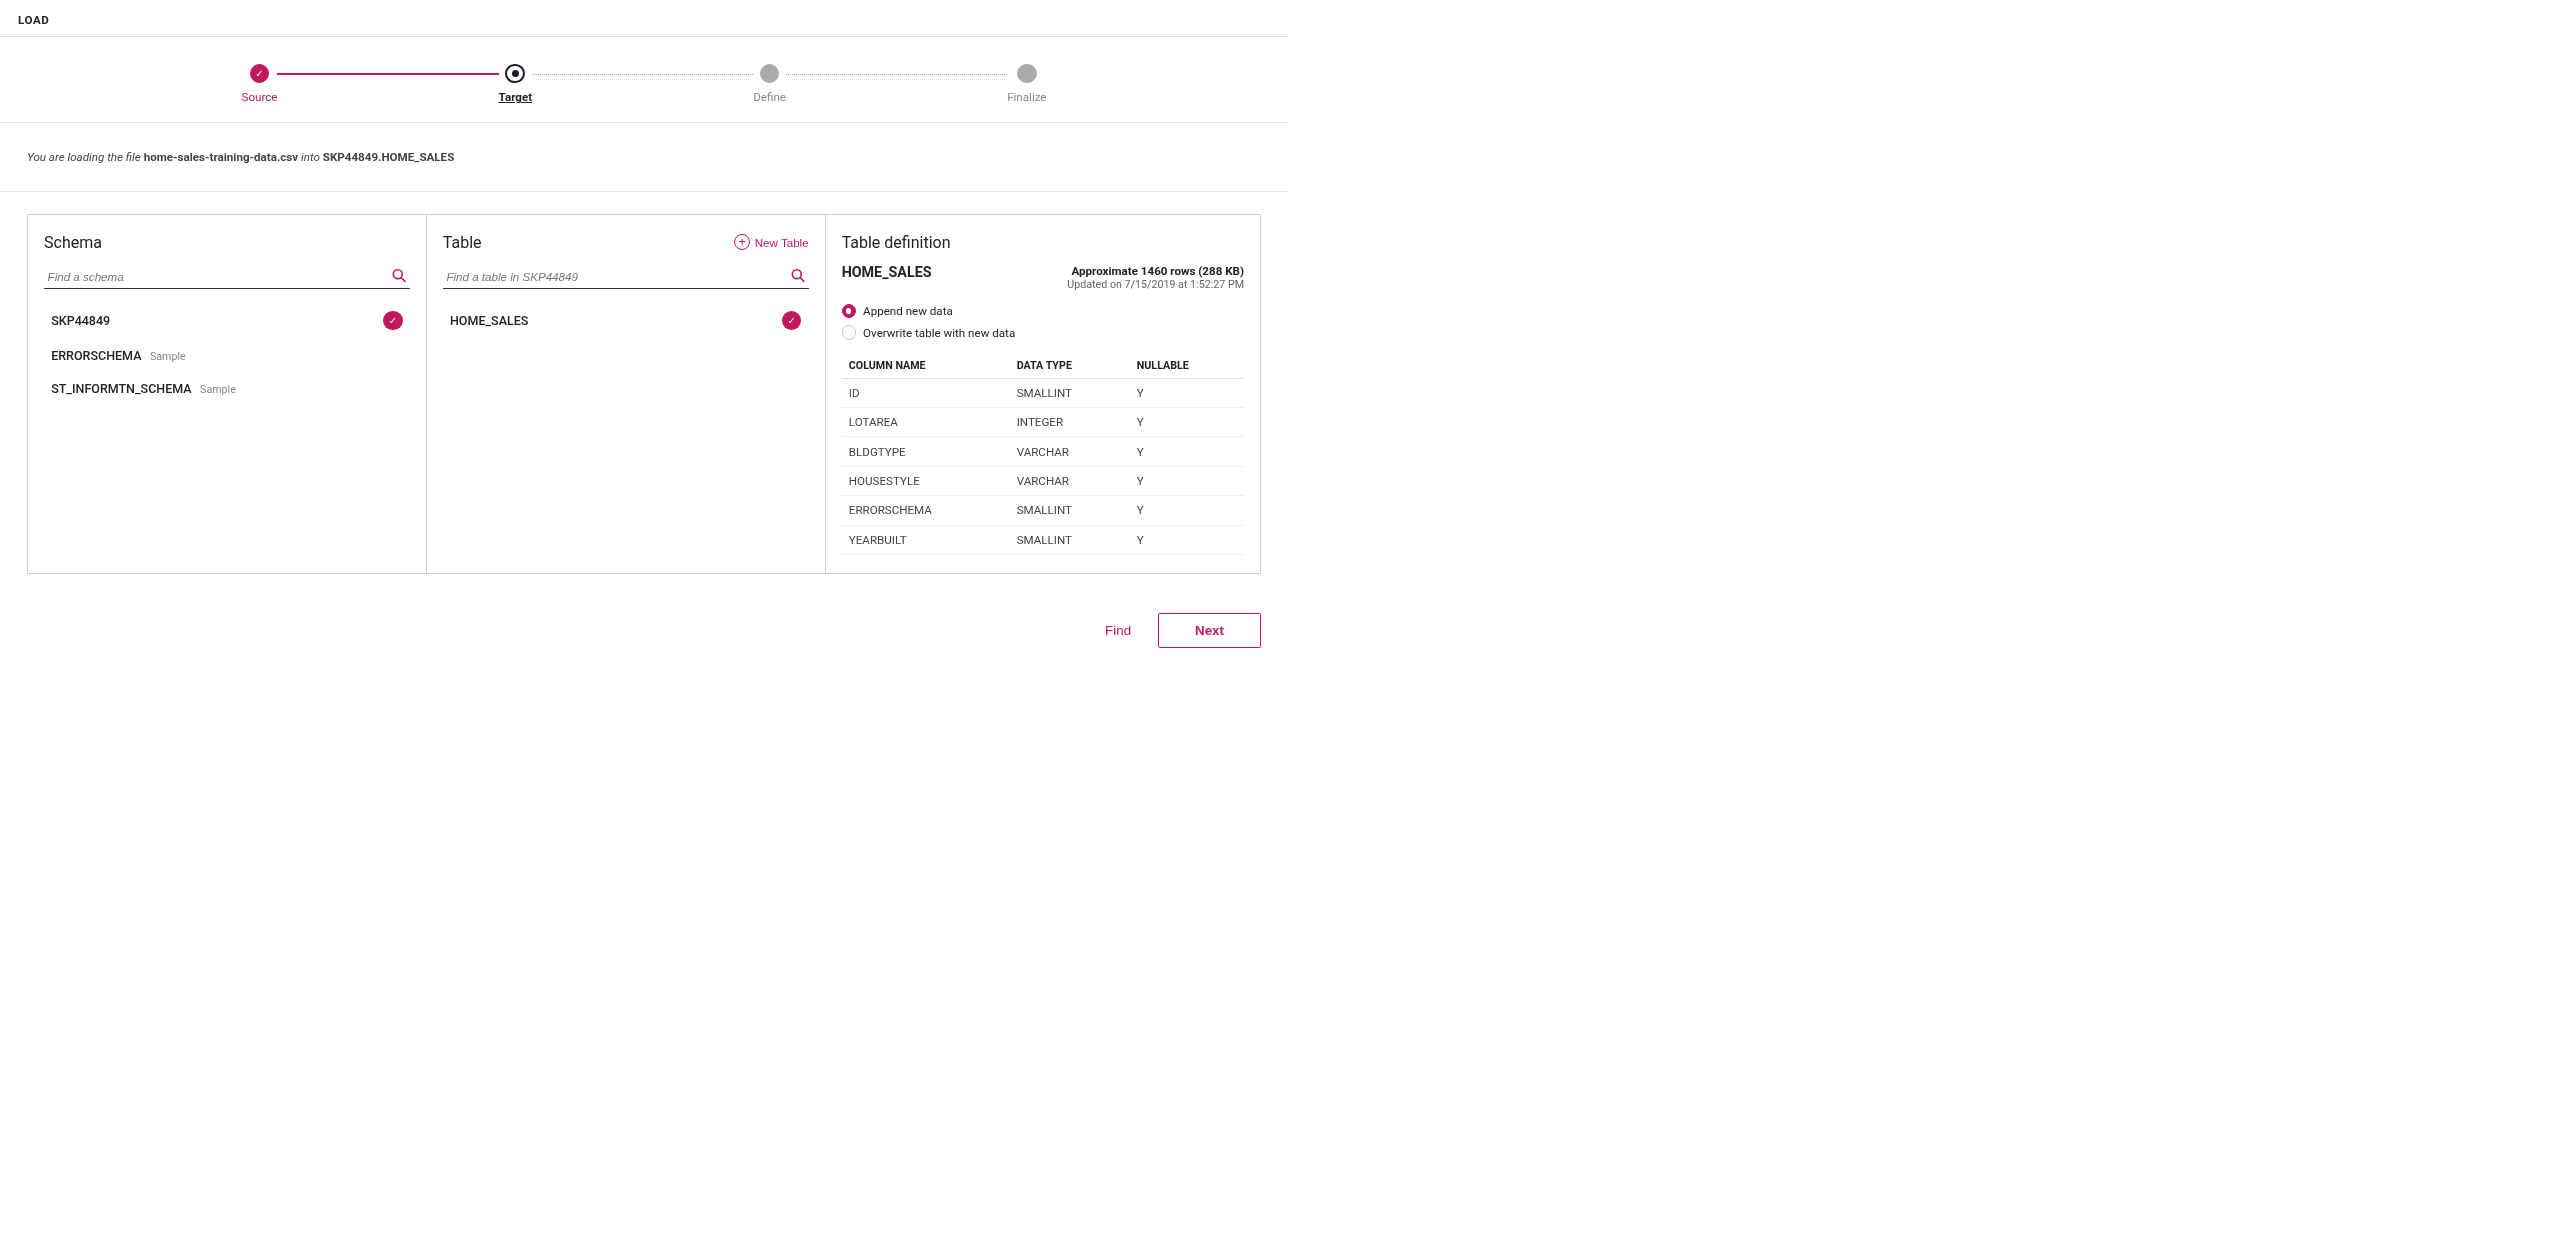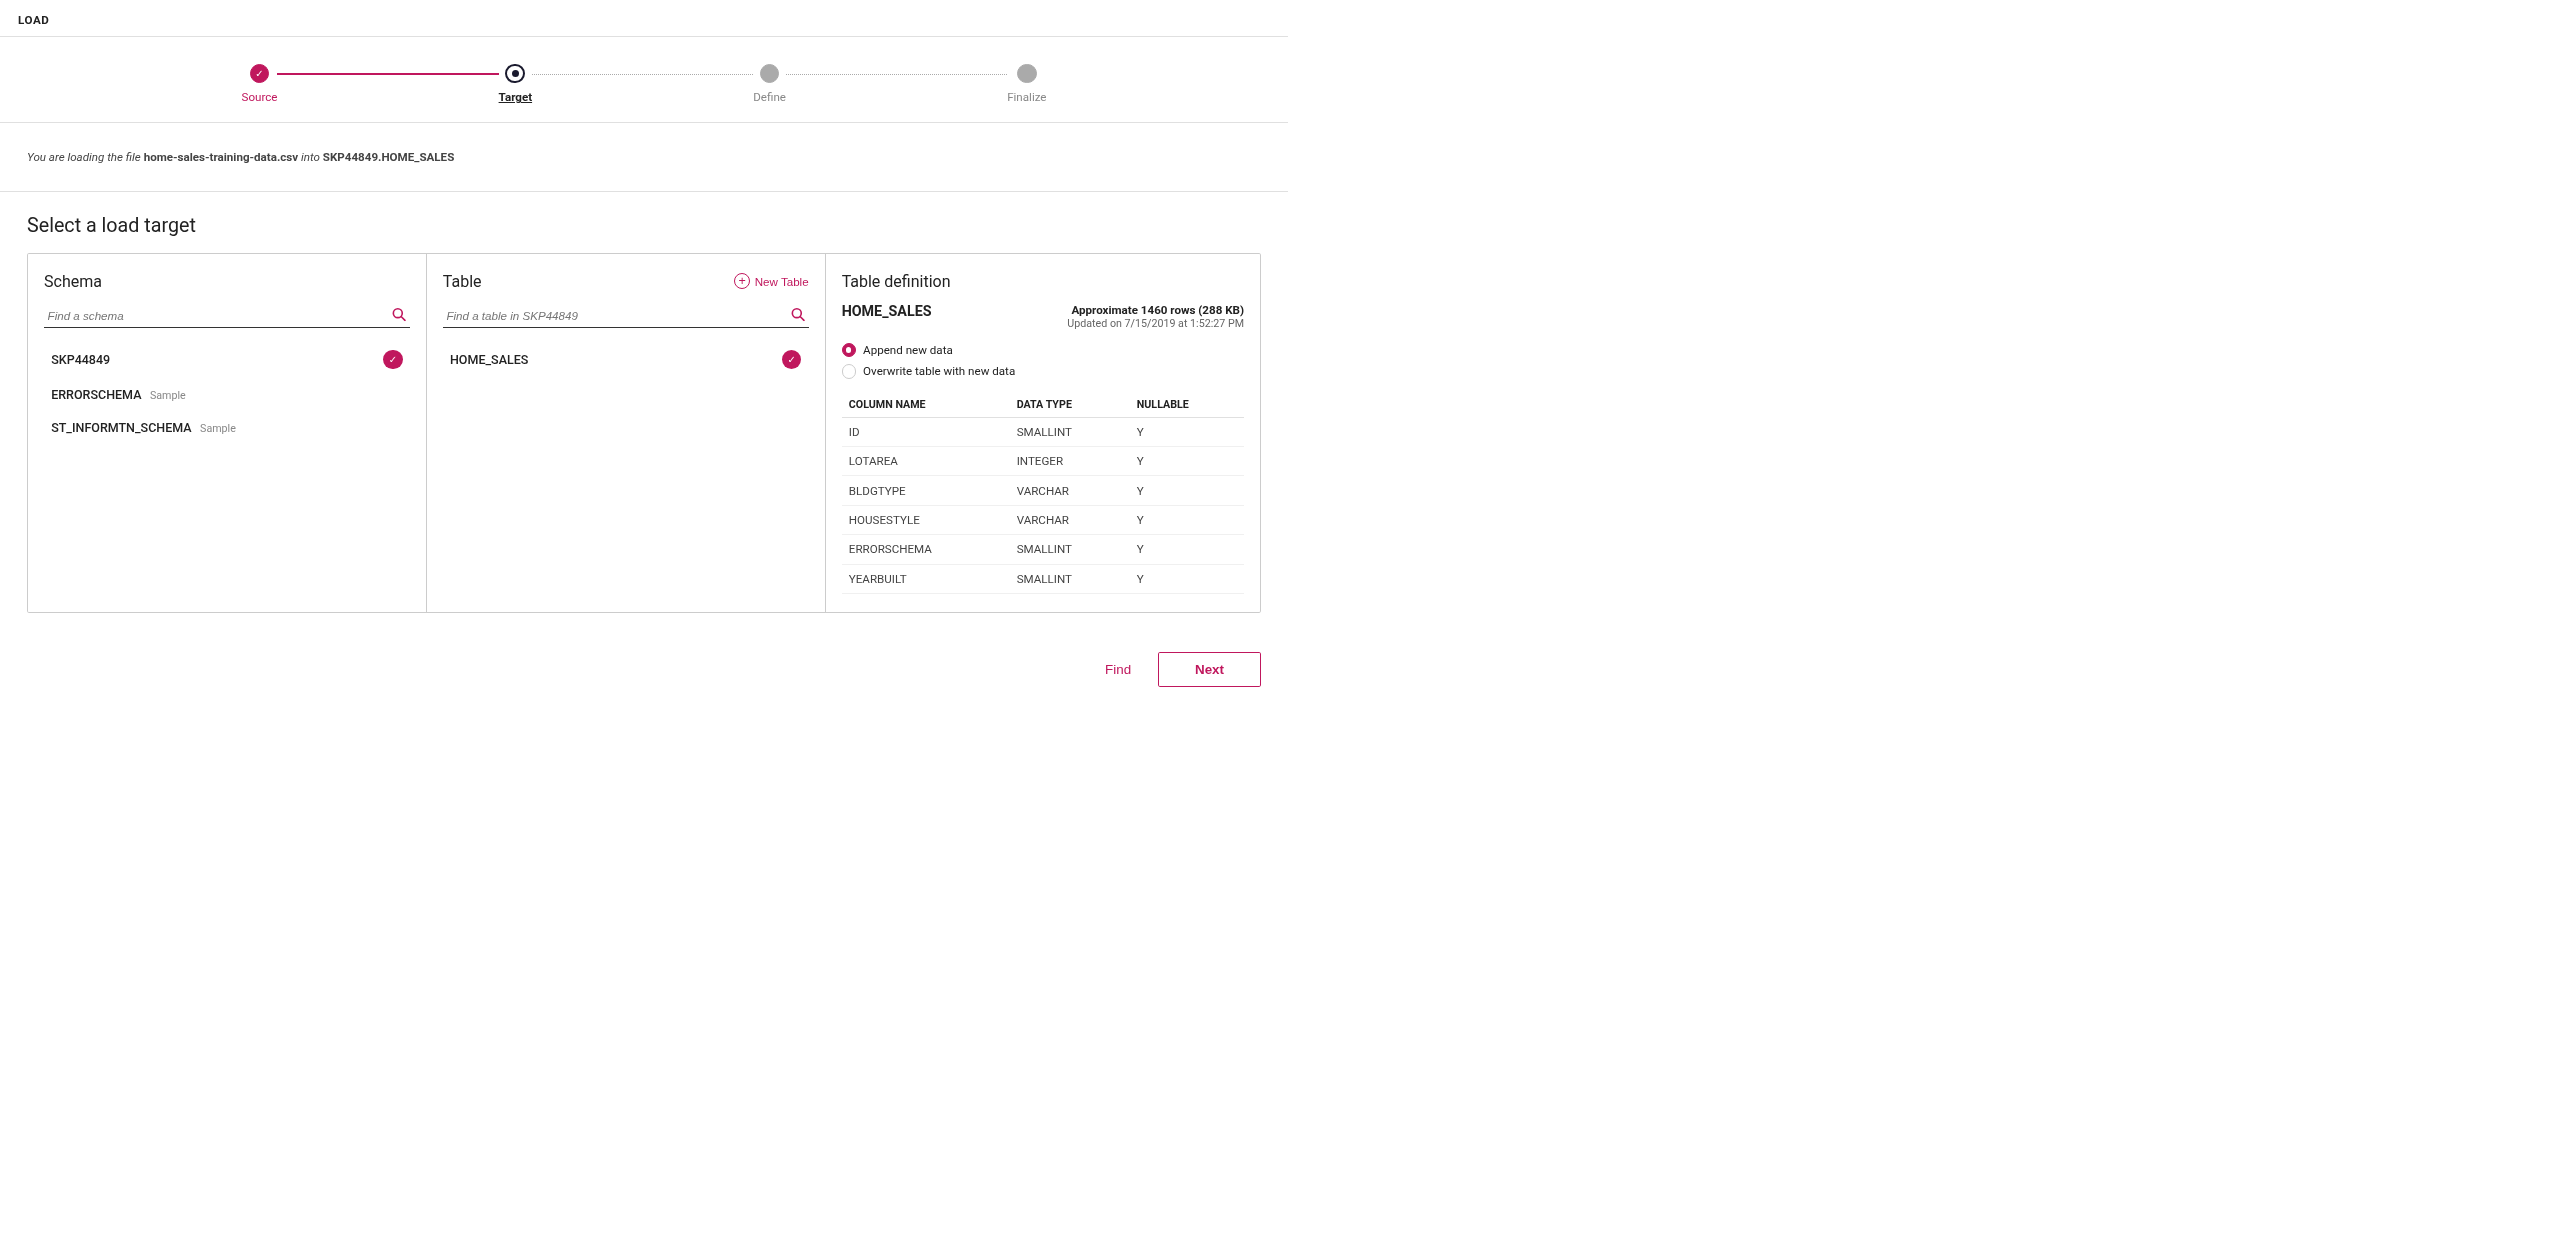--- a/index.html
+++ b/index.html
@@ -283,21 +283,21 @@
       font-size: 10.7px;
     }
 
     
     .radio-group {
       margin-bottom: 14.3px;
     }
 
     .radio-option {
       display: flex;
-      align-items: flex-start;
+      align-items: center;
       gap: 7.2px;
       margin-bottom: 7.2px;
       font-size: 11.6px;
       cursor: pointer;
     }
 
     .radio-circle {
       width: 14.3px;
       height: 14.3px;
       border-radius: 50%;
@@ -419,21 +419,20 @@
     </div>
 
   </div>
 </div>
 
 <div class="info-bar">
   <span>You are loading the file </span><strong>home-sales-training-data.csv</strong><span> into </span><strong>SKP44849.HOME_SALES</strong>
 </div>
 
 <div class="main-content">
-  <div class="section-title">Select a load target</div>
 
   <div class="panel-container">
 
     <div class="panel-col">
       <div class="panel-col-header">
         <div class="panel-col-title">Schema</div>
       </div>
       <div class="search-container">
         <input class="search-input" type="text" placeholder="Find a schema" style="">
         <span class="search-icon">

